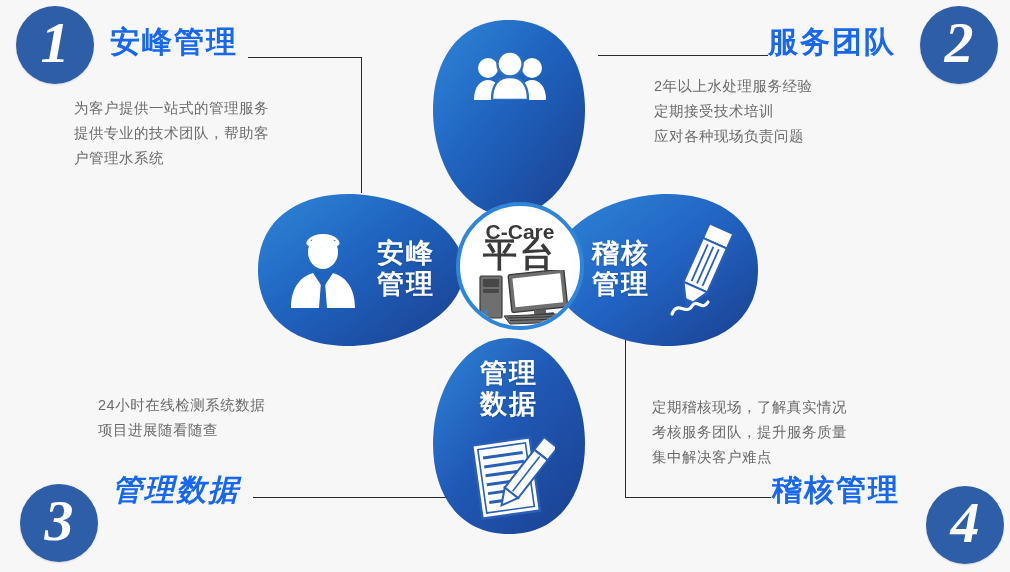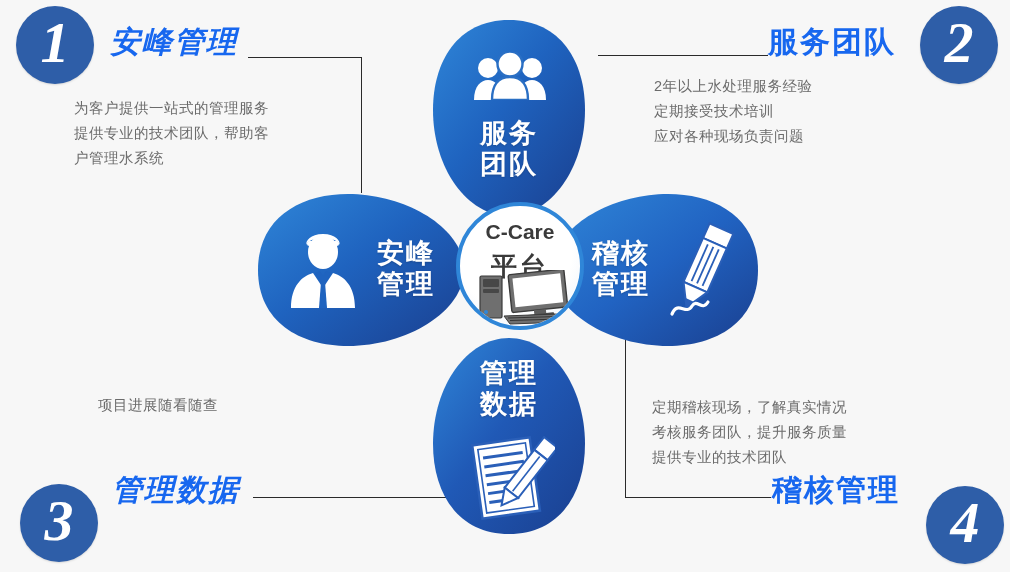--- a/index.html
+++ b/index.html
@@ -33,21 +33,21 @@
   
   .sect-title{
     position:absolute;
     color:#1767ef;
     font-weight:bold;
     font-size:30px;
     letter-spacing:2px;
     white-space:nowrap;
     user-select:none;
   }
-  #title-1{left:110px;top:22px;font-style:italic;}
+  #title-1{left:110px;top:22px;}
   #title-2{left:768px;top:22px;}
   #title-3{left:112px;top:470px;font-style:italic;}
   #title-4{left:772px;top:470px;}
 
   
   .sect-body{
     position:absolute;
     color:#6b6b6b;
     font-size:14.5px;
     line-height:25px;
@@ -116,21 +116,21 @@
   }
   #hub-title{
     position:absolute;left:0;right:0;top:14px;
     text-align:center;
     color:#3a3a3a;
     font-size:21px;font-weight:bold;line-height:23px;
     letter-spacing:0px;
     white-space:nowrap;
     user-select:none;
   }
-  #hub-title .cn{font-size:26px;letter-spacing:3px;display:block;margin-top:12px;}
+  #hub-title .cn{font-size:34px;letter-spacing:3px;display:block;margin-top:0px;}
   #icon-pc{position:absolute;left:18px;top:64px;width:96px;height:56px;}
 </style>
 </head>
 <body>
 
 <div id="stage">
 
   <div class="ln ln-h" id="line1-h" style="left:248px;top:57px;width:114px;"></div>
   <div class="ln ln-v" id="line1-v" style="left:361px;top:57px;height:136px;"></div>
 
@@ -164,26 +164,27 @@
     <div>为客户提供一站式的管理服务</div>
     <div>提供专业的技术团队，帮助客</div>
     <div>户管理水系统</div>
   </div>
   <div class="sect-body" id="body-2">
     <div>2年以上水处理服务经验</div>
     <div>定期接受技术培训</div>
     <div>应对各种现场负责问题</div>
   </div>
   <div class="sect-body" id="body-3">
+    <div>24小时在线检测系统数据</div>
     <div>项目进展随看随查</div>
   </div>
   <div class="sect-body" id="body-4">
     <div>定期稽核现场，了解真实情况</div>
     <div>考核服务团队，提升服务质量</div>
-    <div>提供专业的技术团队</div>
+    <div>集中解决客户难点</div>
   </div>
 
   <div class="petal" id="petal-top">
     <svg class="petal-shape" viewBox="0 0 152 200" preserveAspectRatio="none">
       <defs>
         <linearGradient id="gTop" x1="0" y1="0" x2="1" y2="1">
           <stop offset="0%" stop-color="#2f86d8"></stop>
           <stop offset="45%" stop-color="#1f63bf"></stop>
           <stop offset="100%" stop-color="#1a3f8f"></stop>
         </linearGradient>
@@ -192,24 +193,20 @@
     </svg>
     <div class="petal-icon" id="icon-team">
       <svg viewBox="0 0 74 48" width="74" height="48">
         <circle cx="15" cy="16" r="10" fill="#ffffff"></circle>
         <path d="M1 48 C1 34 8 28 15 28 C22 28 29 34 29 48 Z" fill="#ffffff"></path>
         <circle cx="59" cy="16" r="10" fill="#ffffff"></circle>
         <path d="M45 48 C45 34 52 28 59 28 C66 28 73 34 73 48 Z" fill="#ffffff"></path>
         <circle cx="37" cy="12" r="12.5" fill="#ffffff" stroke="#2a6fc4" stroke-width="2.4"></circle>
         <path d="M19 48 C19 31 27 25 37 25 C47 25 55 31 55 48 Z" fill="#ffffff" stroke="#2a6fc4" stroke-width="2.4"></path>
       </svg>
-    </div>
-    <div class="petal-label">
-      <span>服务</span><br>
-      <span>团队</span>
     </div>
   </div>
 
   <div class="petal" id="petal-bottom">
     <svg class="petal-shape" viewBox="0 0 152 200" preserveAspectRatio="none">
       <defs>
         <linearGradient id="gBot" x1="0" y1="0" x2="1" y2="1">
           <stop offset="0%" stop-color="#2f86d8"></stop>
           <stop offset="45%" stop-color="#2059b6"></stop>
           <stop offset="100%" stop-color="#1a3f8f"></stop>

